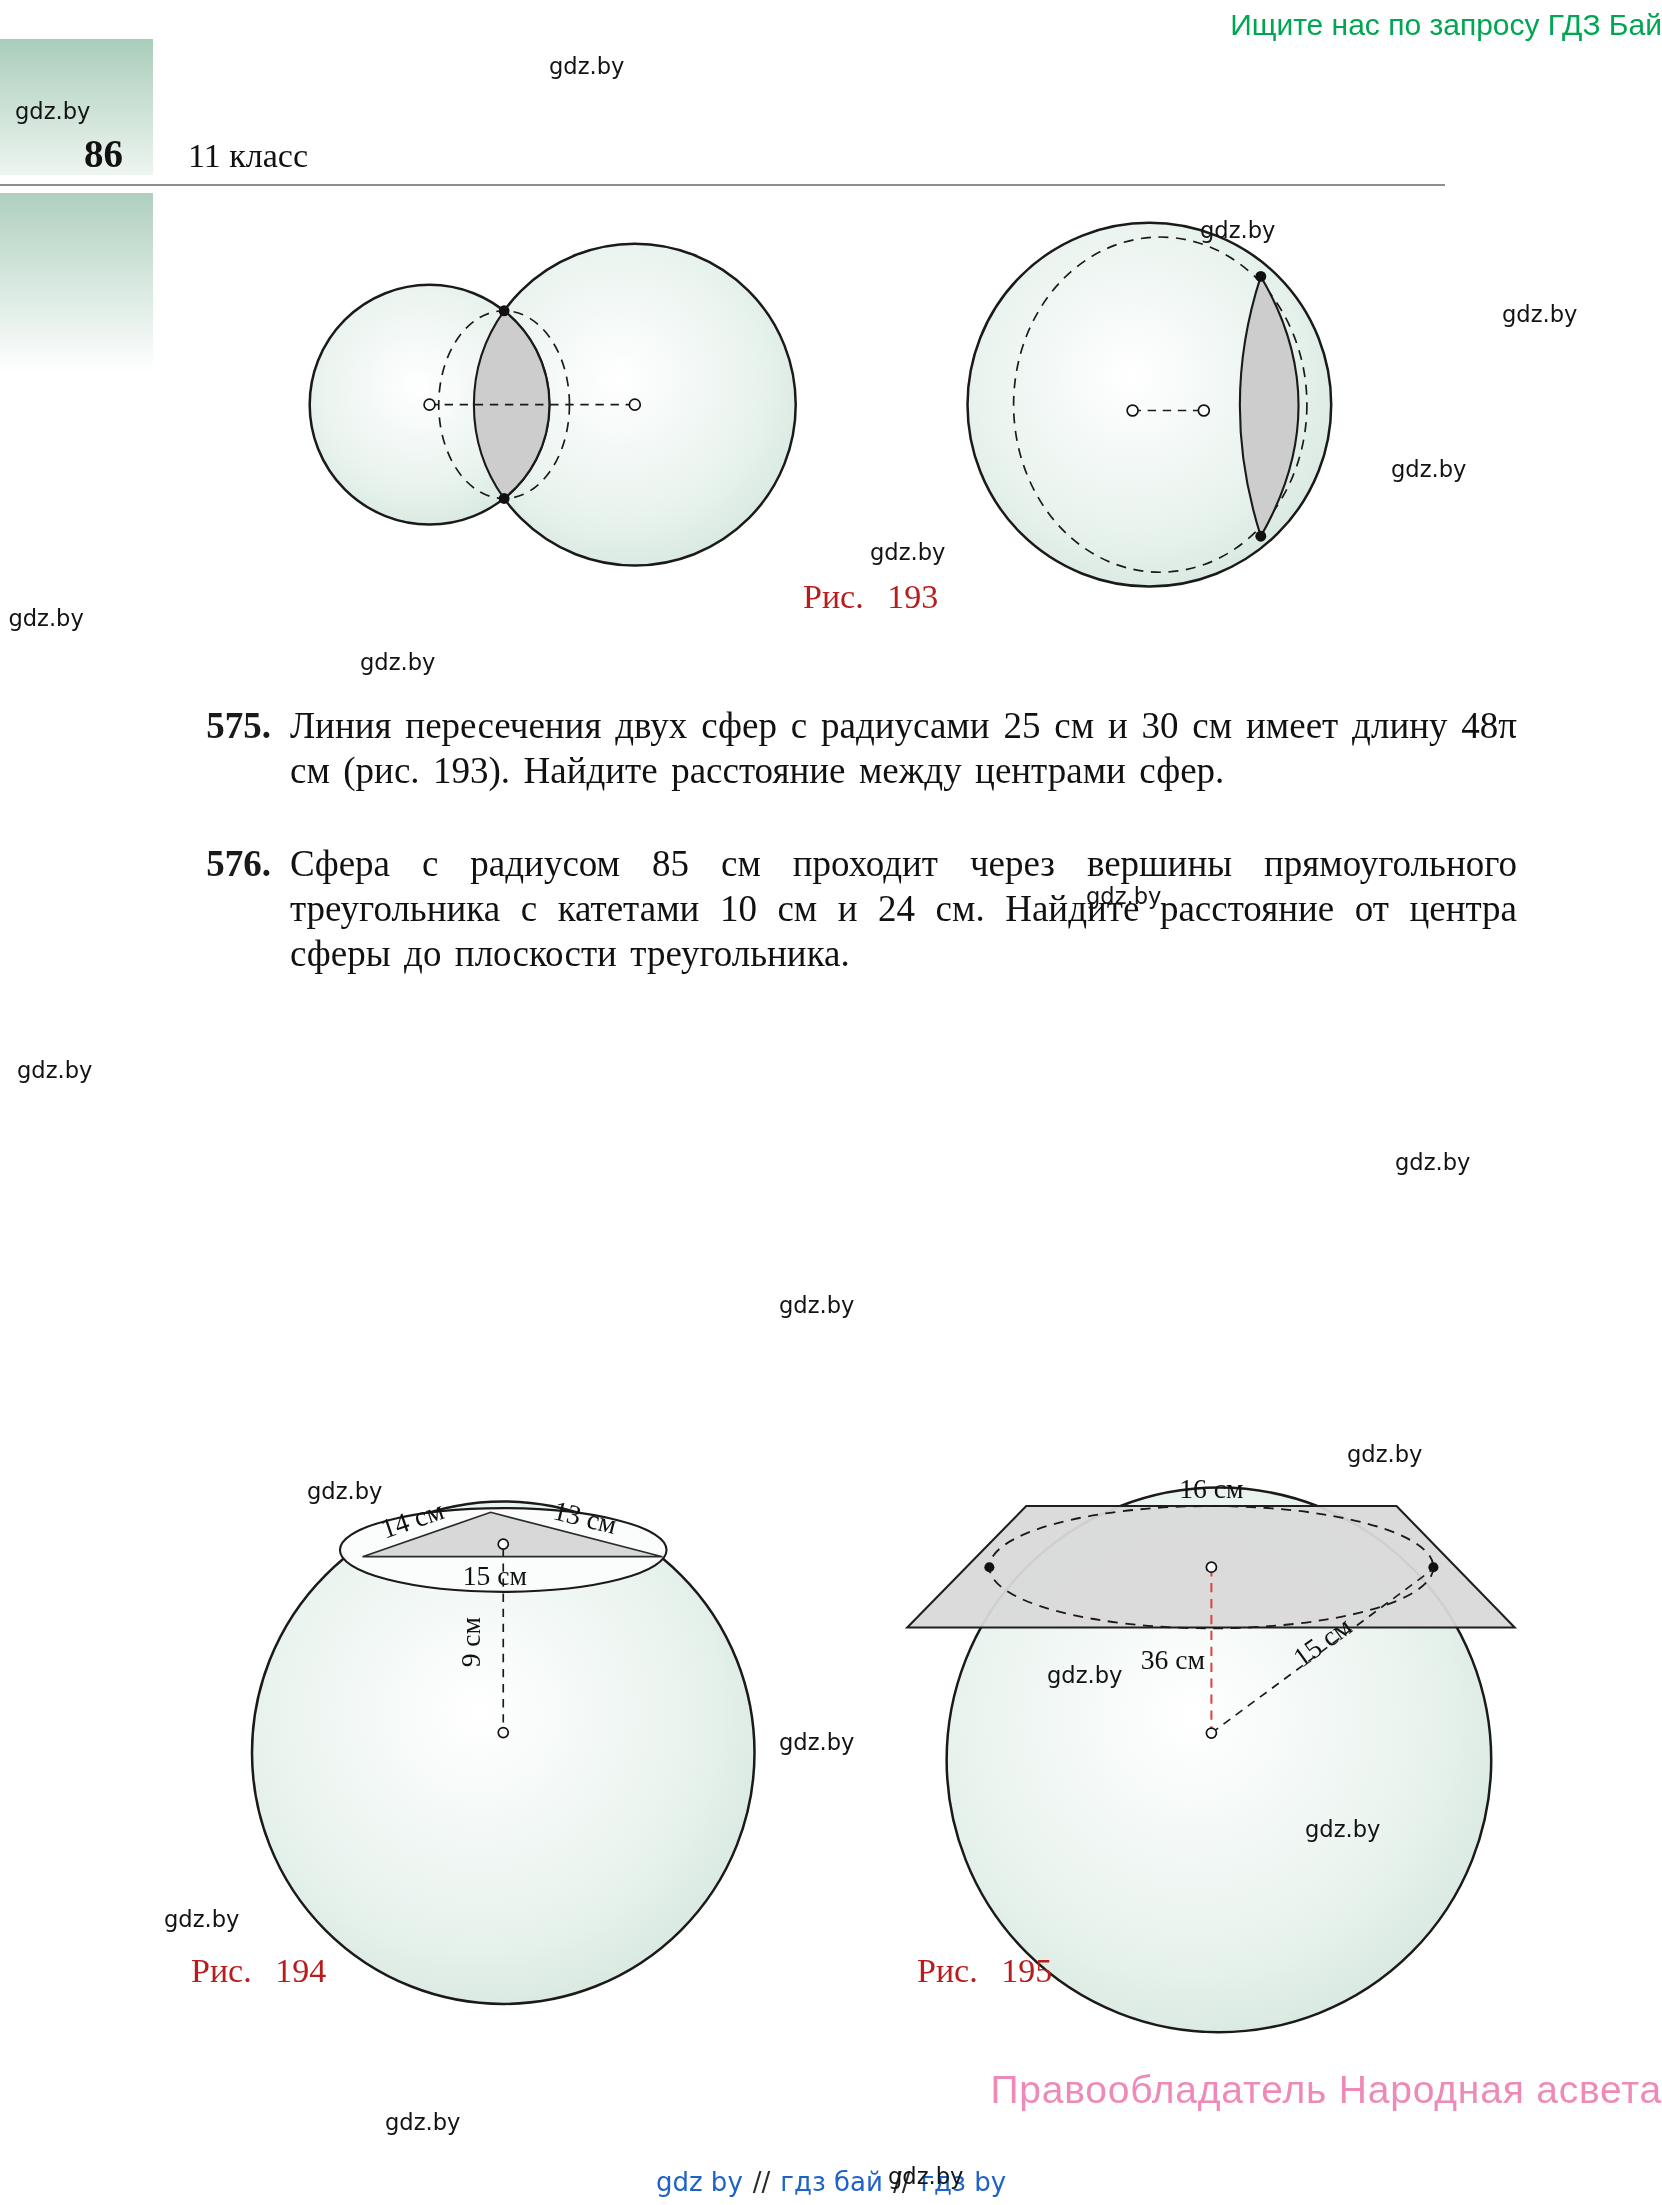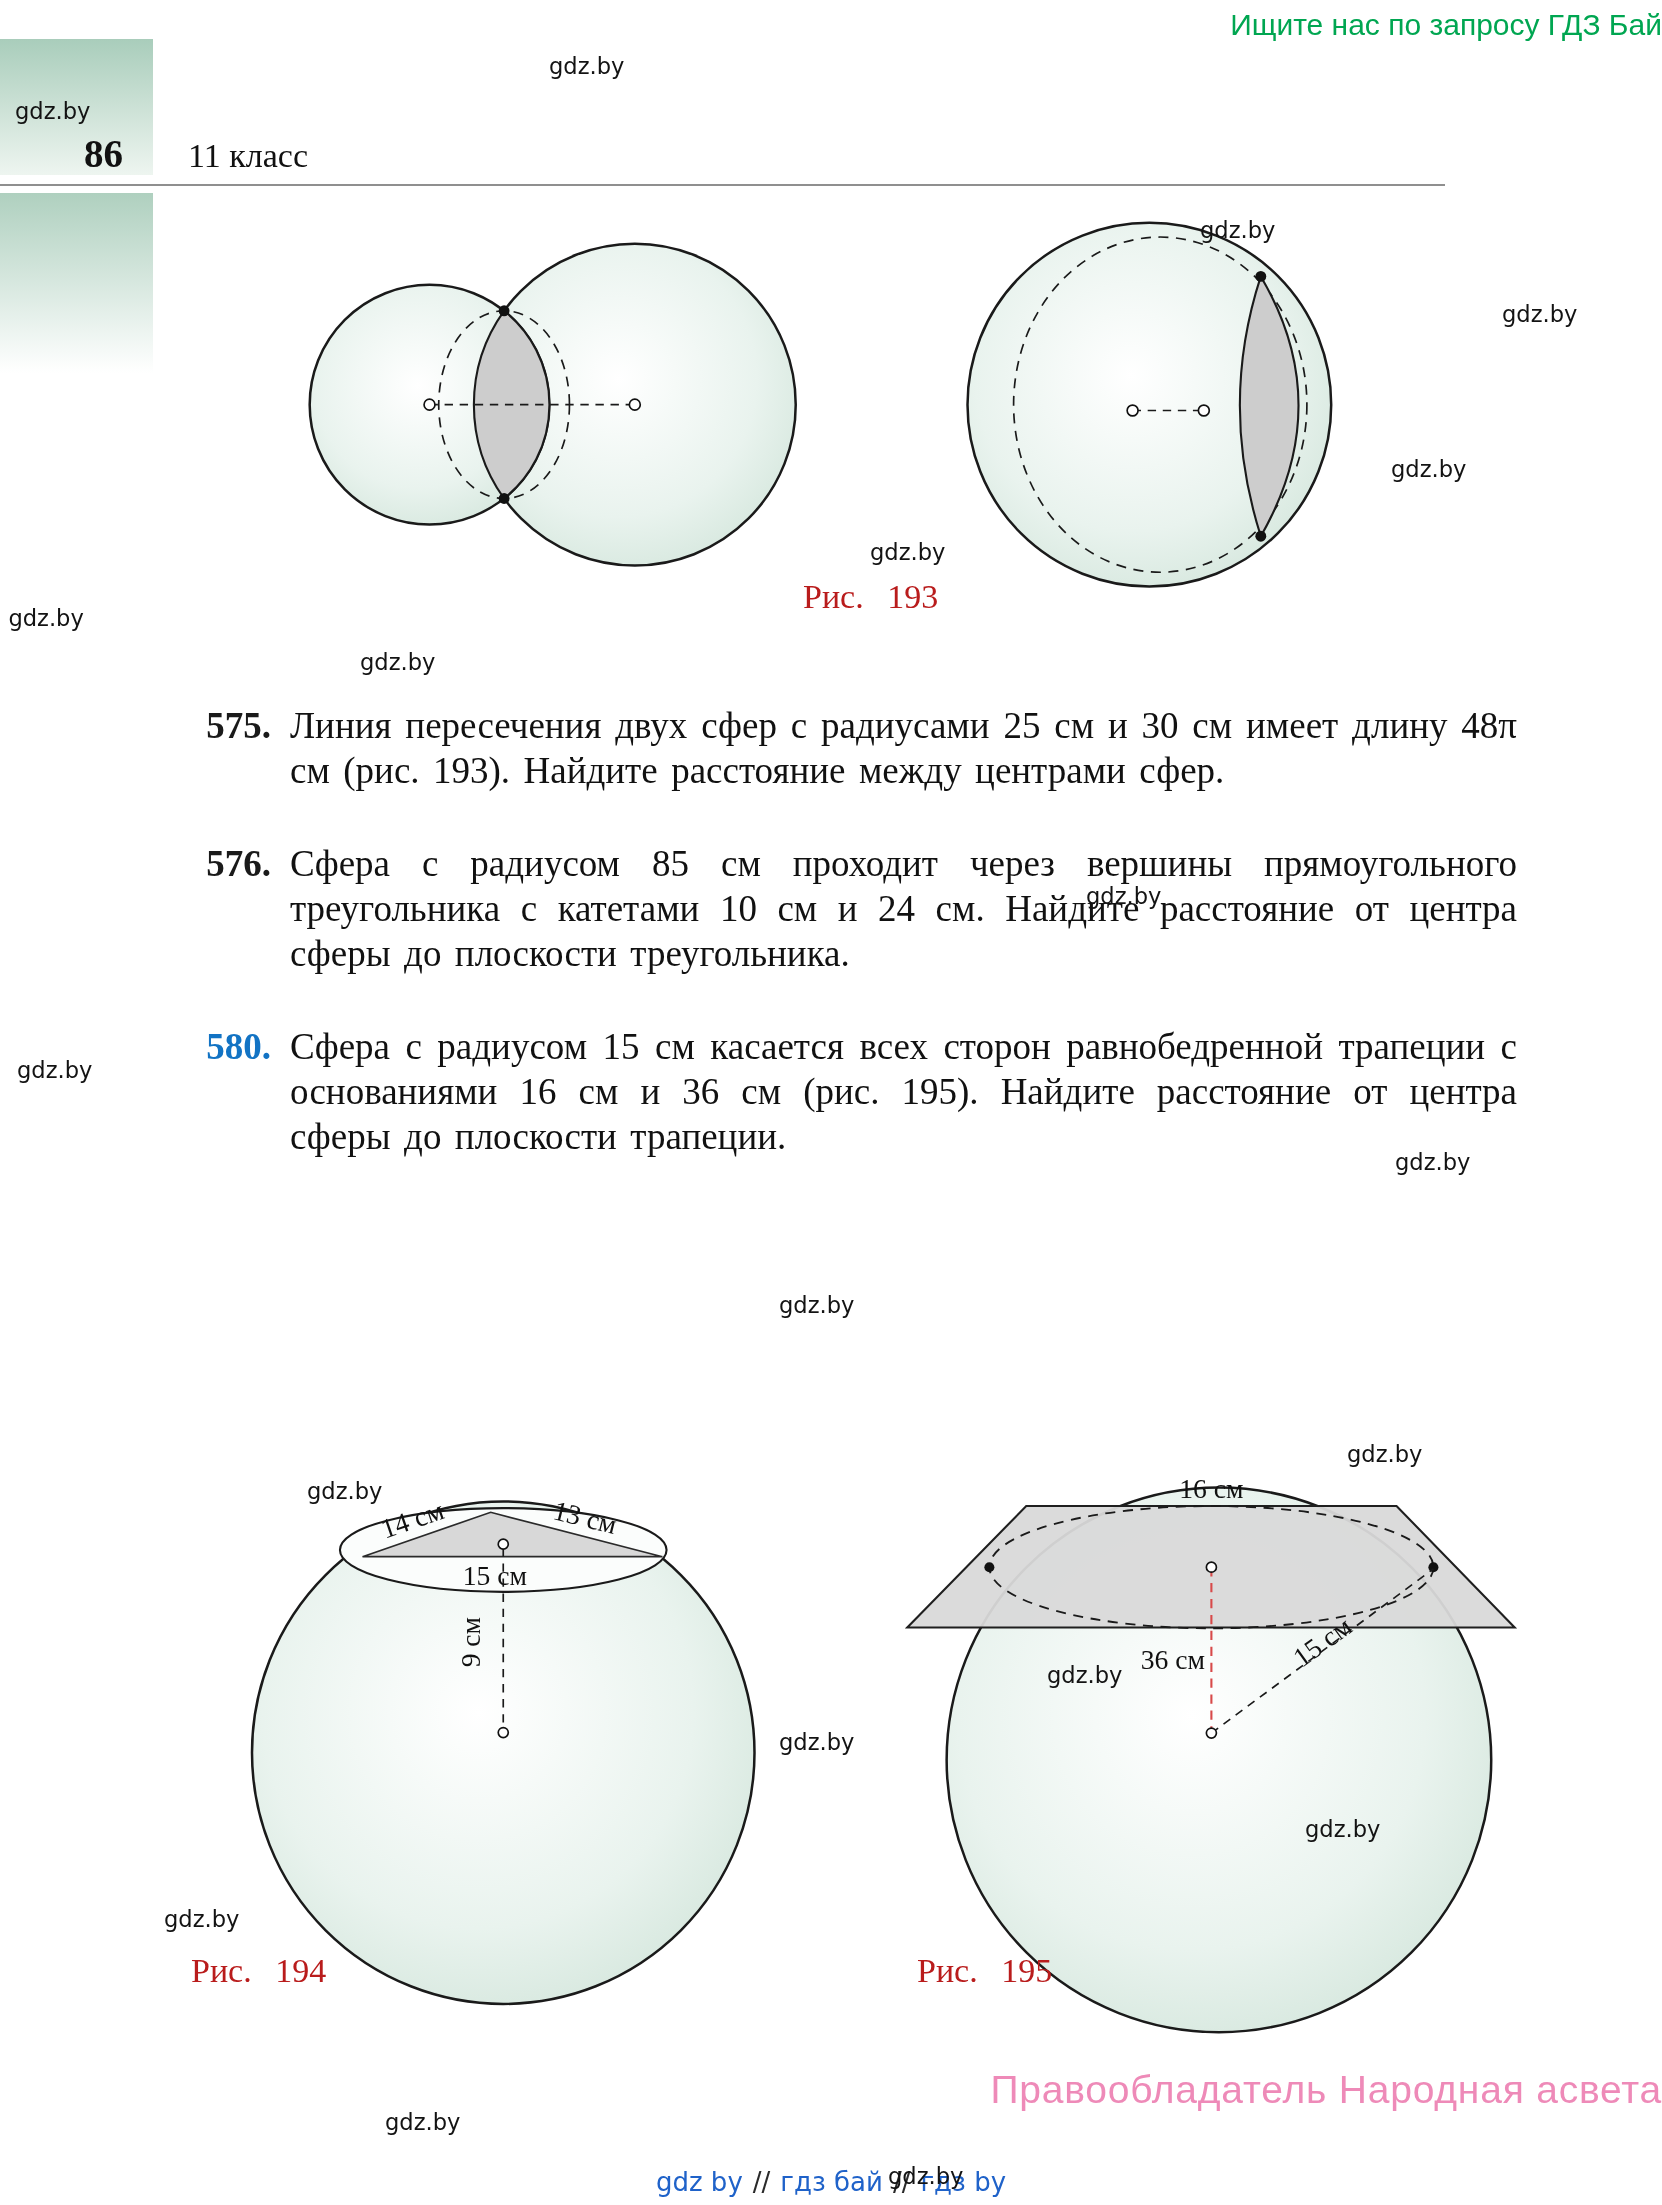--- a/index.html
+++ b/index.html
@@ -88,24 +88,20 @@
 
   <div id="problems">
       <div class="problem">
         <span class="pnum">575.</span>
         <div class="ptext">Линия пересечения двух сфер с радиусами 25 см и 30 см имеет длину 48π см (рис. 193). Найдите расстояние между центрами сфер.</div>
       </div>
       <div class="problem">
         <span class="pnum">576.</span>
         <div class="ptext">Сфера с радиусом 85 см проходит через вершины прямоугольного треугольника с катетами 10 см и 24 см. Найдите расстояние от центра сферы до плоскости треугольника.</div>
       </div>
-      <div class="problem">
-        <span class="pnum link">580.</span>
-        <div class="ptext">Сфера с радиусом 15 см касается всех сторон равнобедренной трапеции с основаниями 16 см и 36 см (рис. 195). Найдите расстояние от центра сферы до плоскости трапеции.</div>
-      </div>
     </div>
 
   <svg style="left:235px;top:1483px" width="570" height="536" viewBox="280 1770 680 640">
     <circle cx="600" cy="2092" r="300" fill="url(#sph)" stroke="#1a1a1a" stroke-width="3"></circle>
     <ellipse cx="600" cy="1850" rx="195" ry="50" fill="#fbfdfc" stroke="#1a1a1a" stroke-width="2.5"></ellipse>
     <polygon points="432,1858 790,1858 585,1805" fill="#d8d8d8" stroke="#2a2a2a" stroke-width="2"></polygon>
     <line x1="600" y1="1848" x2="600" y2="2066" stroke="#1a1a1a" stroke-width="2" stroke-dasharray="10 8"></line>
     <circle cx="600" cy="1843" r="6" fill="#fff" stroke="#111" stroke-width="2"></circle>
     <circle cx="600" cy="2068" r="6" fill="#fff" stroke="#111" stroke-width="2"></circle>
     <text text-anchor="middle" transform="rotate(-19 495 1824)" x="495" y="1824">14 см</text>

